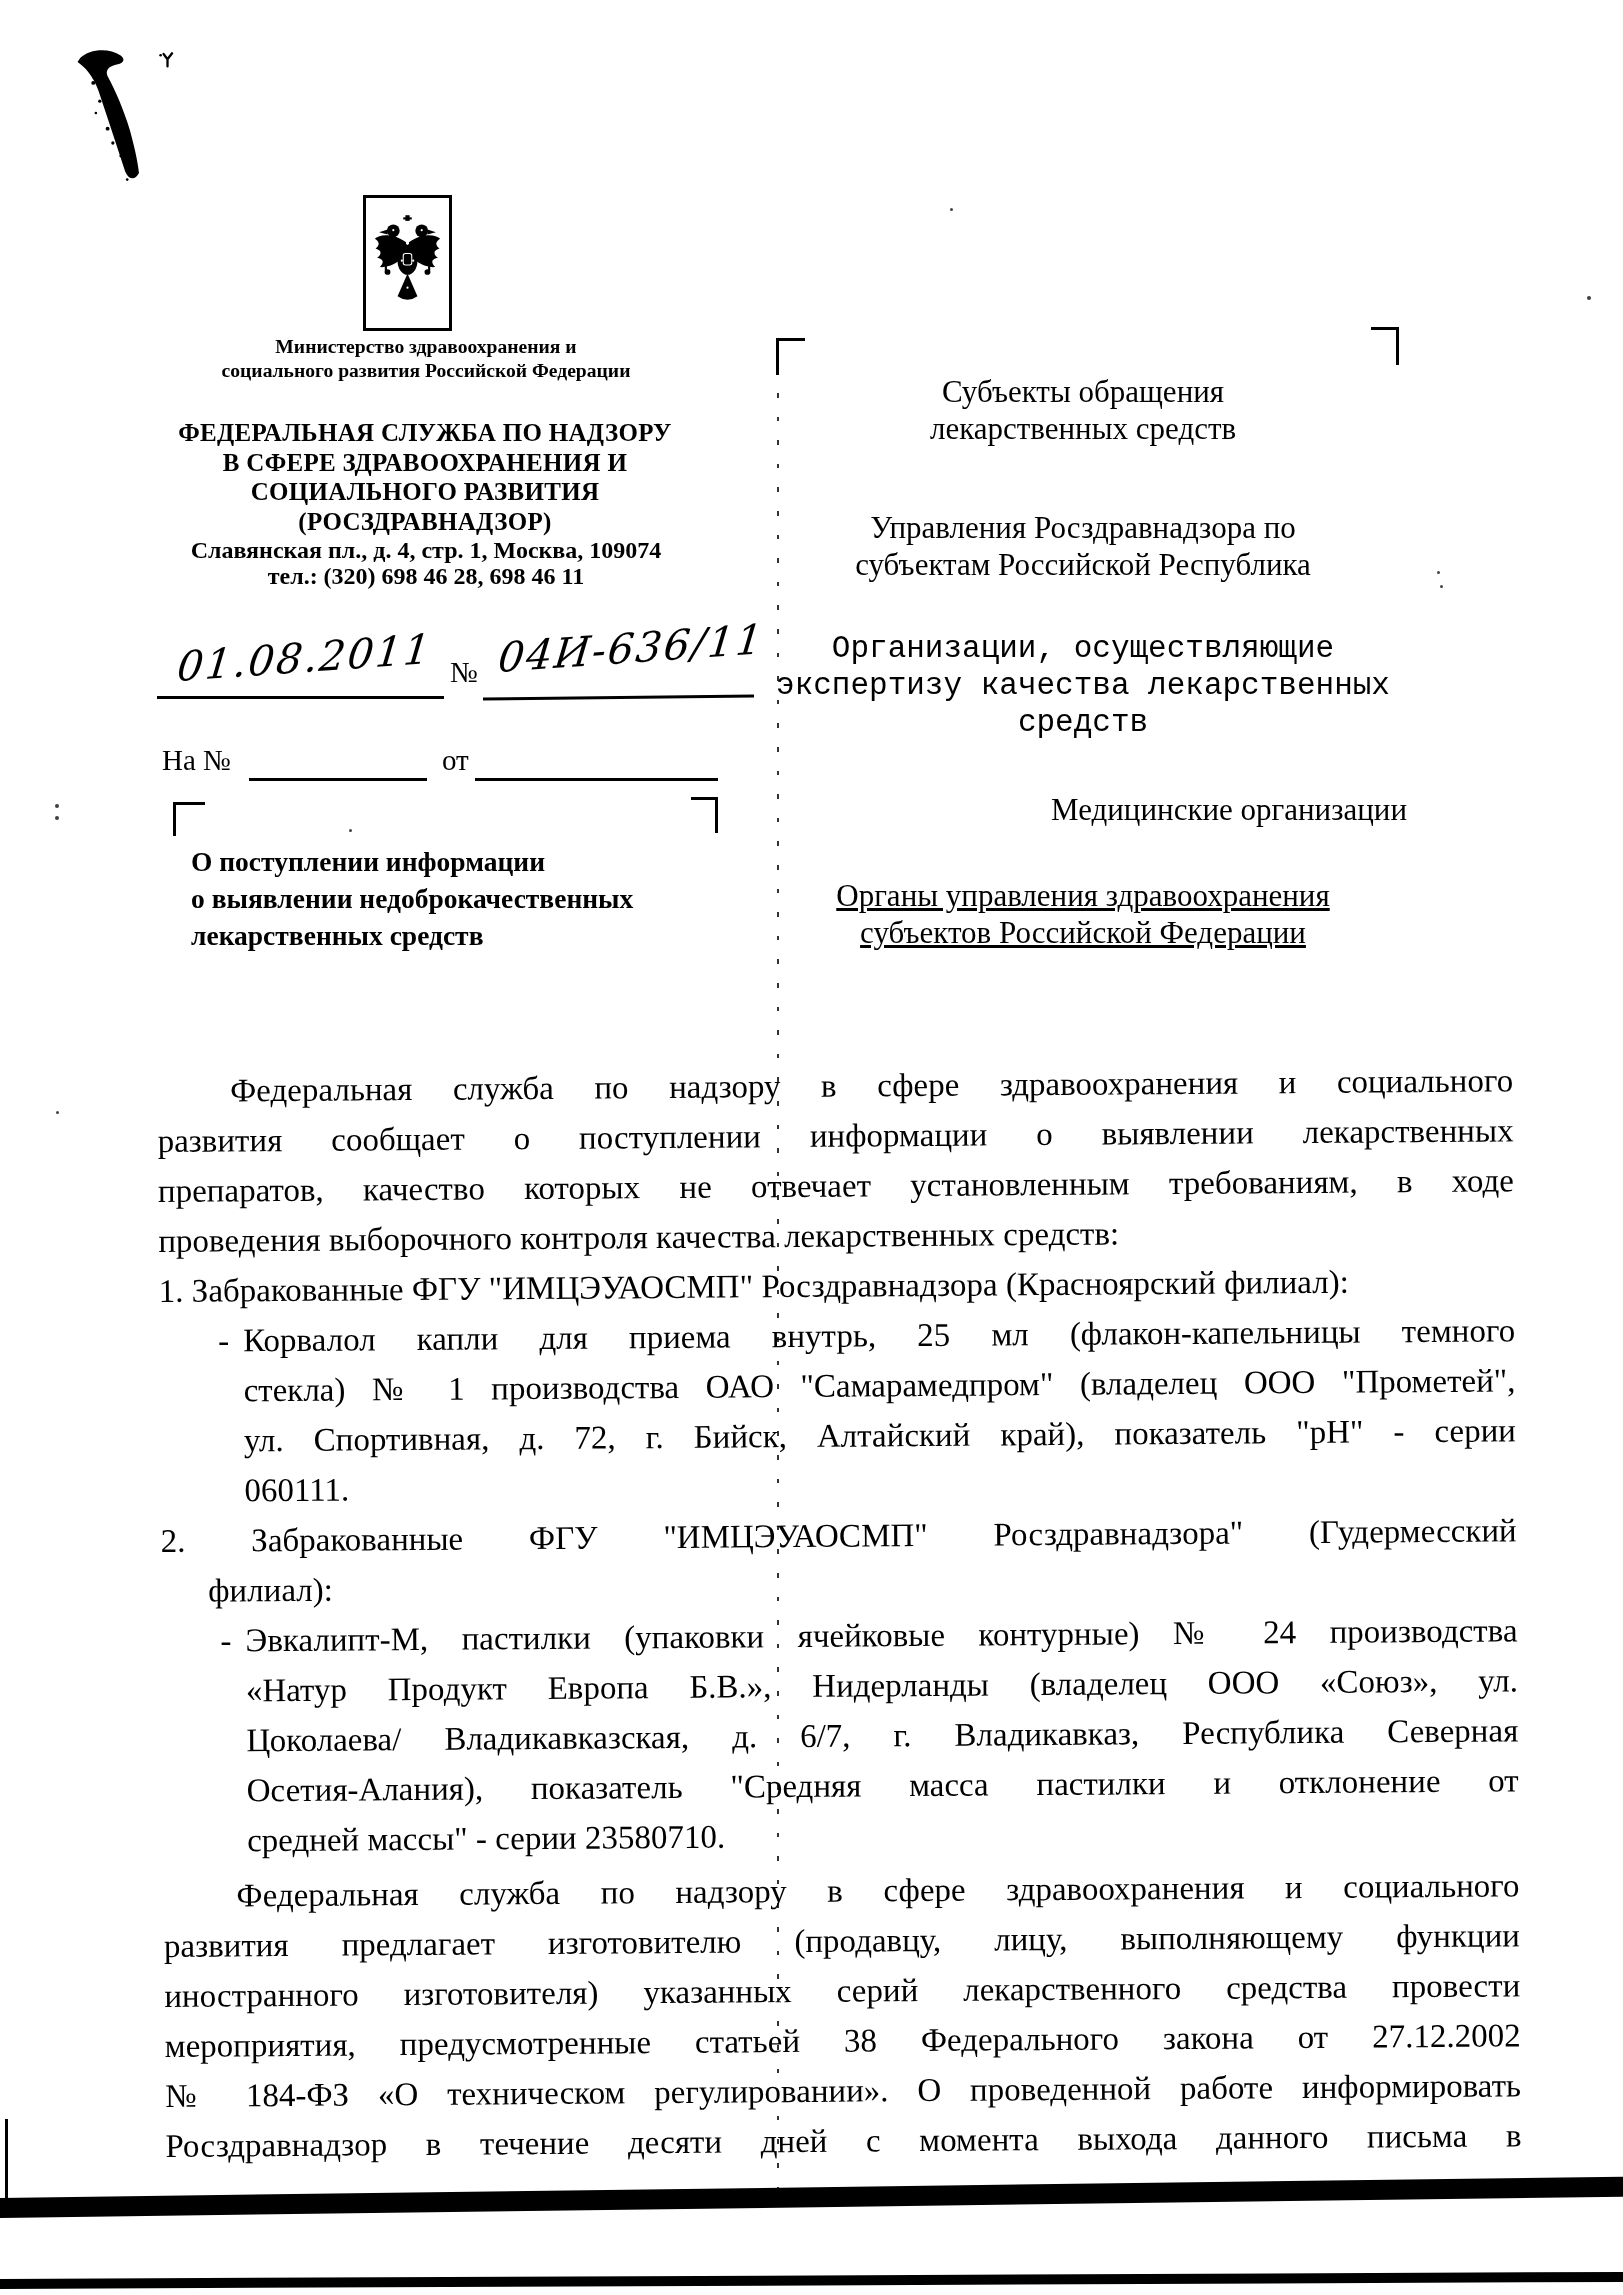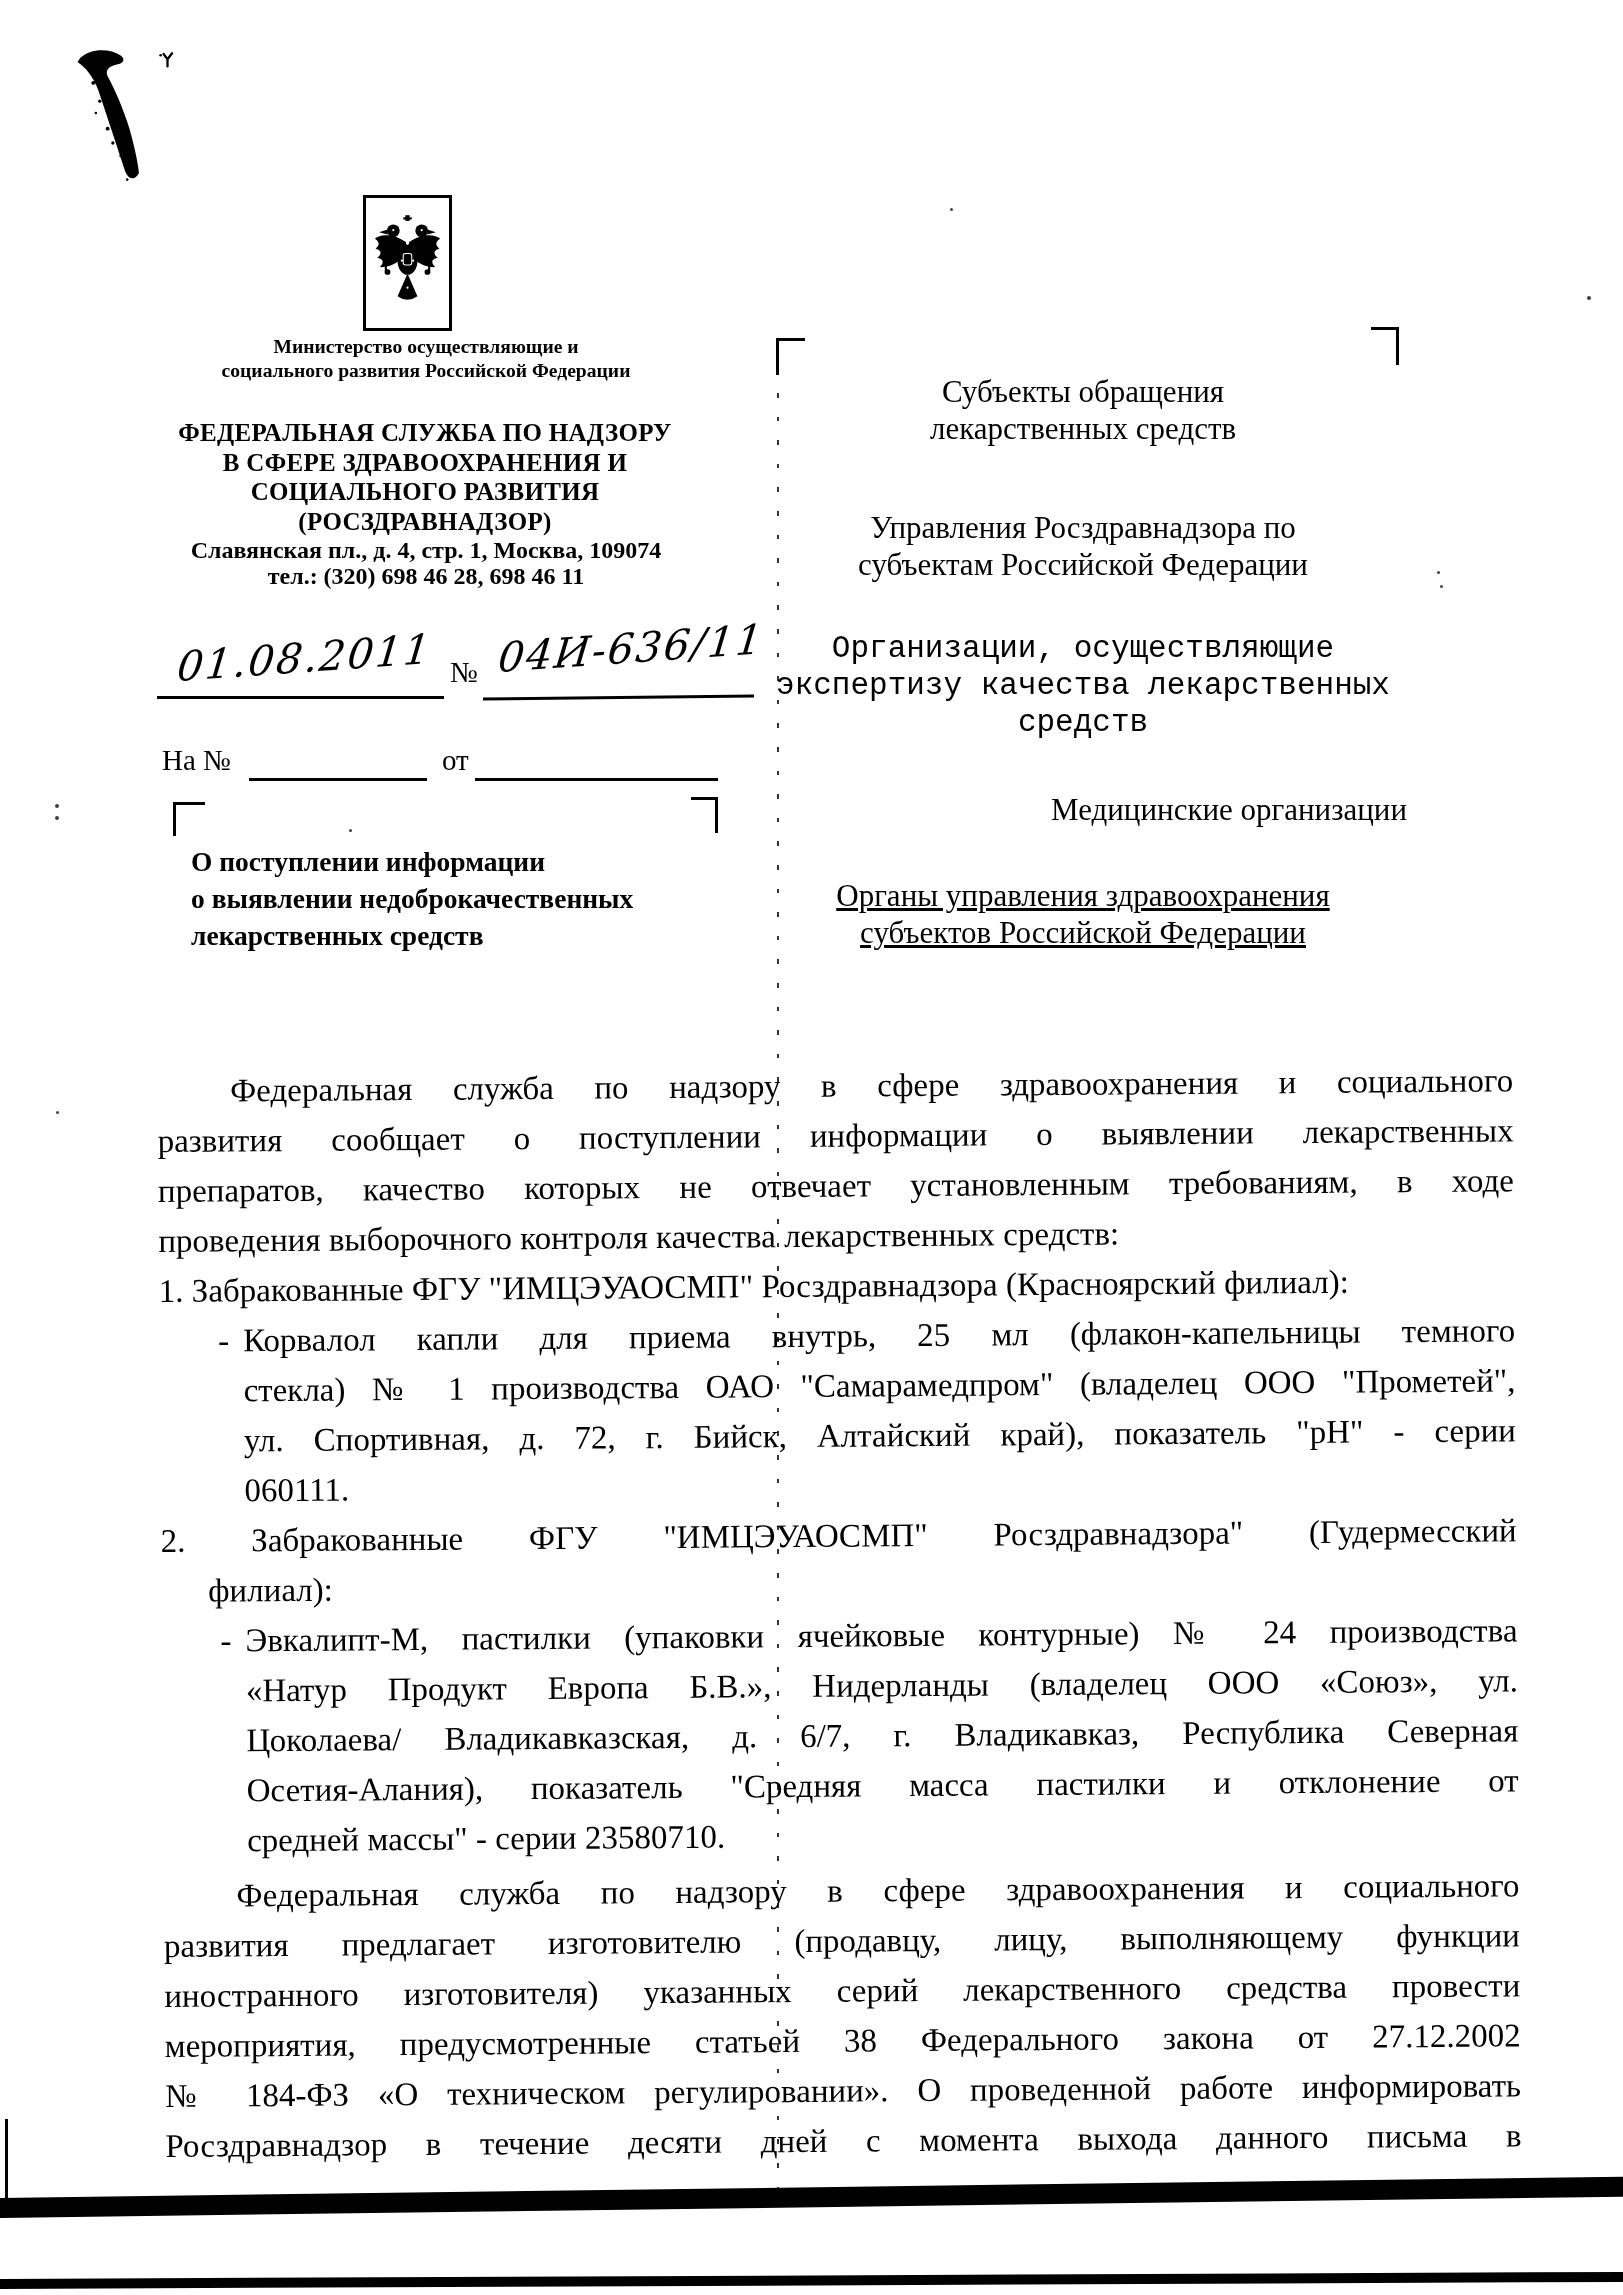--- a/index.html
+++ b/index.html
@@ -99,21 +99,21 @@
       <circle cx="50" cy="24" r="2" fill="#fff"></circle>
       <circle cx="30" cy="23" r="1.5" fill="#fff"></circle>
       <circle cx="70" cy="23" r="1.5" fill="#fff"></circle>
       <circle cx="42" cy="66" r="1.5" fill="#fff"></circle>
       <circle cx="58" cy="66" r="1.5" fill="#fff"></circle>
       <circle cx="50" cy="104" r="1.5" fill="#fff"></circle>
     </svg>
   </div>
 
   <div class="abs ministry center">
-    <div>Министерство осуществляющие и</div>
+    <div>Министерство здравоохранения и</div>
     <div>социального развития Российской Федерации</div>
   </div>
 
   <div class="abs service center">
     <div>ФЕДЕРАЛЬНАЯ СЛУЖБА ПО НАДЗОРУ</div>
     <div>В СФЕРЕ ЗДРАВООХРАНЕНИЯ И</div>
     <div>СОЦИАЛЬНОГО РАЗВИТИЯ</div>
     <div>(РОСЗДРАВНАДЗОР)</div>
   </div>
 
@@ -144,21 +144,21 @@
 
   <div class="abs brk-tl" style="left:776px;top:338px;width:26px;height:34px;"></div>
   <div class="abs brk-tr" style="left:1371px;top:327px;width:25px;height:35px;"></div>
 
   <div class="abs recip" style="top:373px;">
     <div>Субъекты обращения</div>
     <div>лекарственных средств</div>
   </div>
   <div class="abs recip" style="top:509px;text-align:center;">
     <div>Управления Росздравнадзора по</div>
-    <div>субъектам Российской Федерации</div>
+    <div>субъектам Российской Республика</div>
   </div>
   <div class="abs recip" style="top:630px;font-family:Liberation Mono, monospace;">
     <div>Организации, осуществляющие</div>
     <div>экспертизу качества лекарственных</div>
     <div>средств</div>
   </div>
   <div class="abs recip" style="top:791px;text-align:right;">
     <div>Медицинские организации</div>
   </div>
   <div class="abs recip" style="top:877px;text-decoration:underline;">

